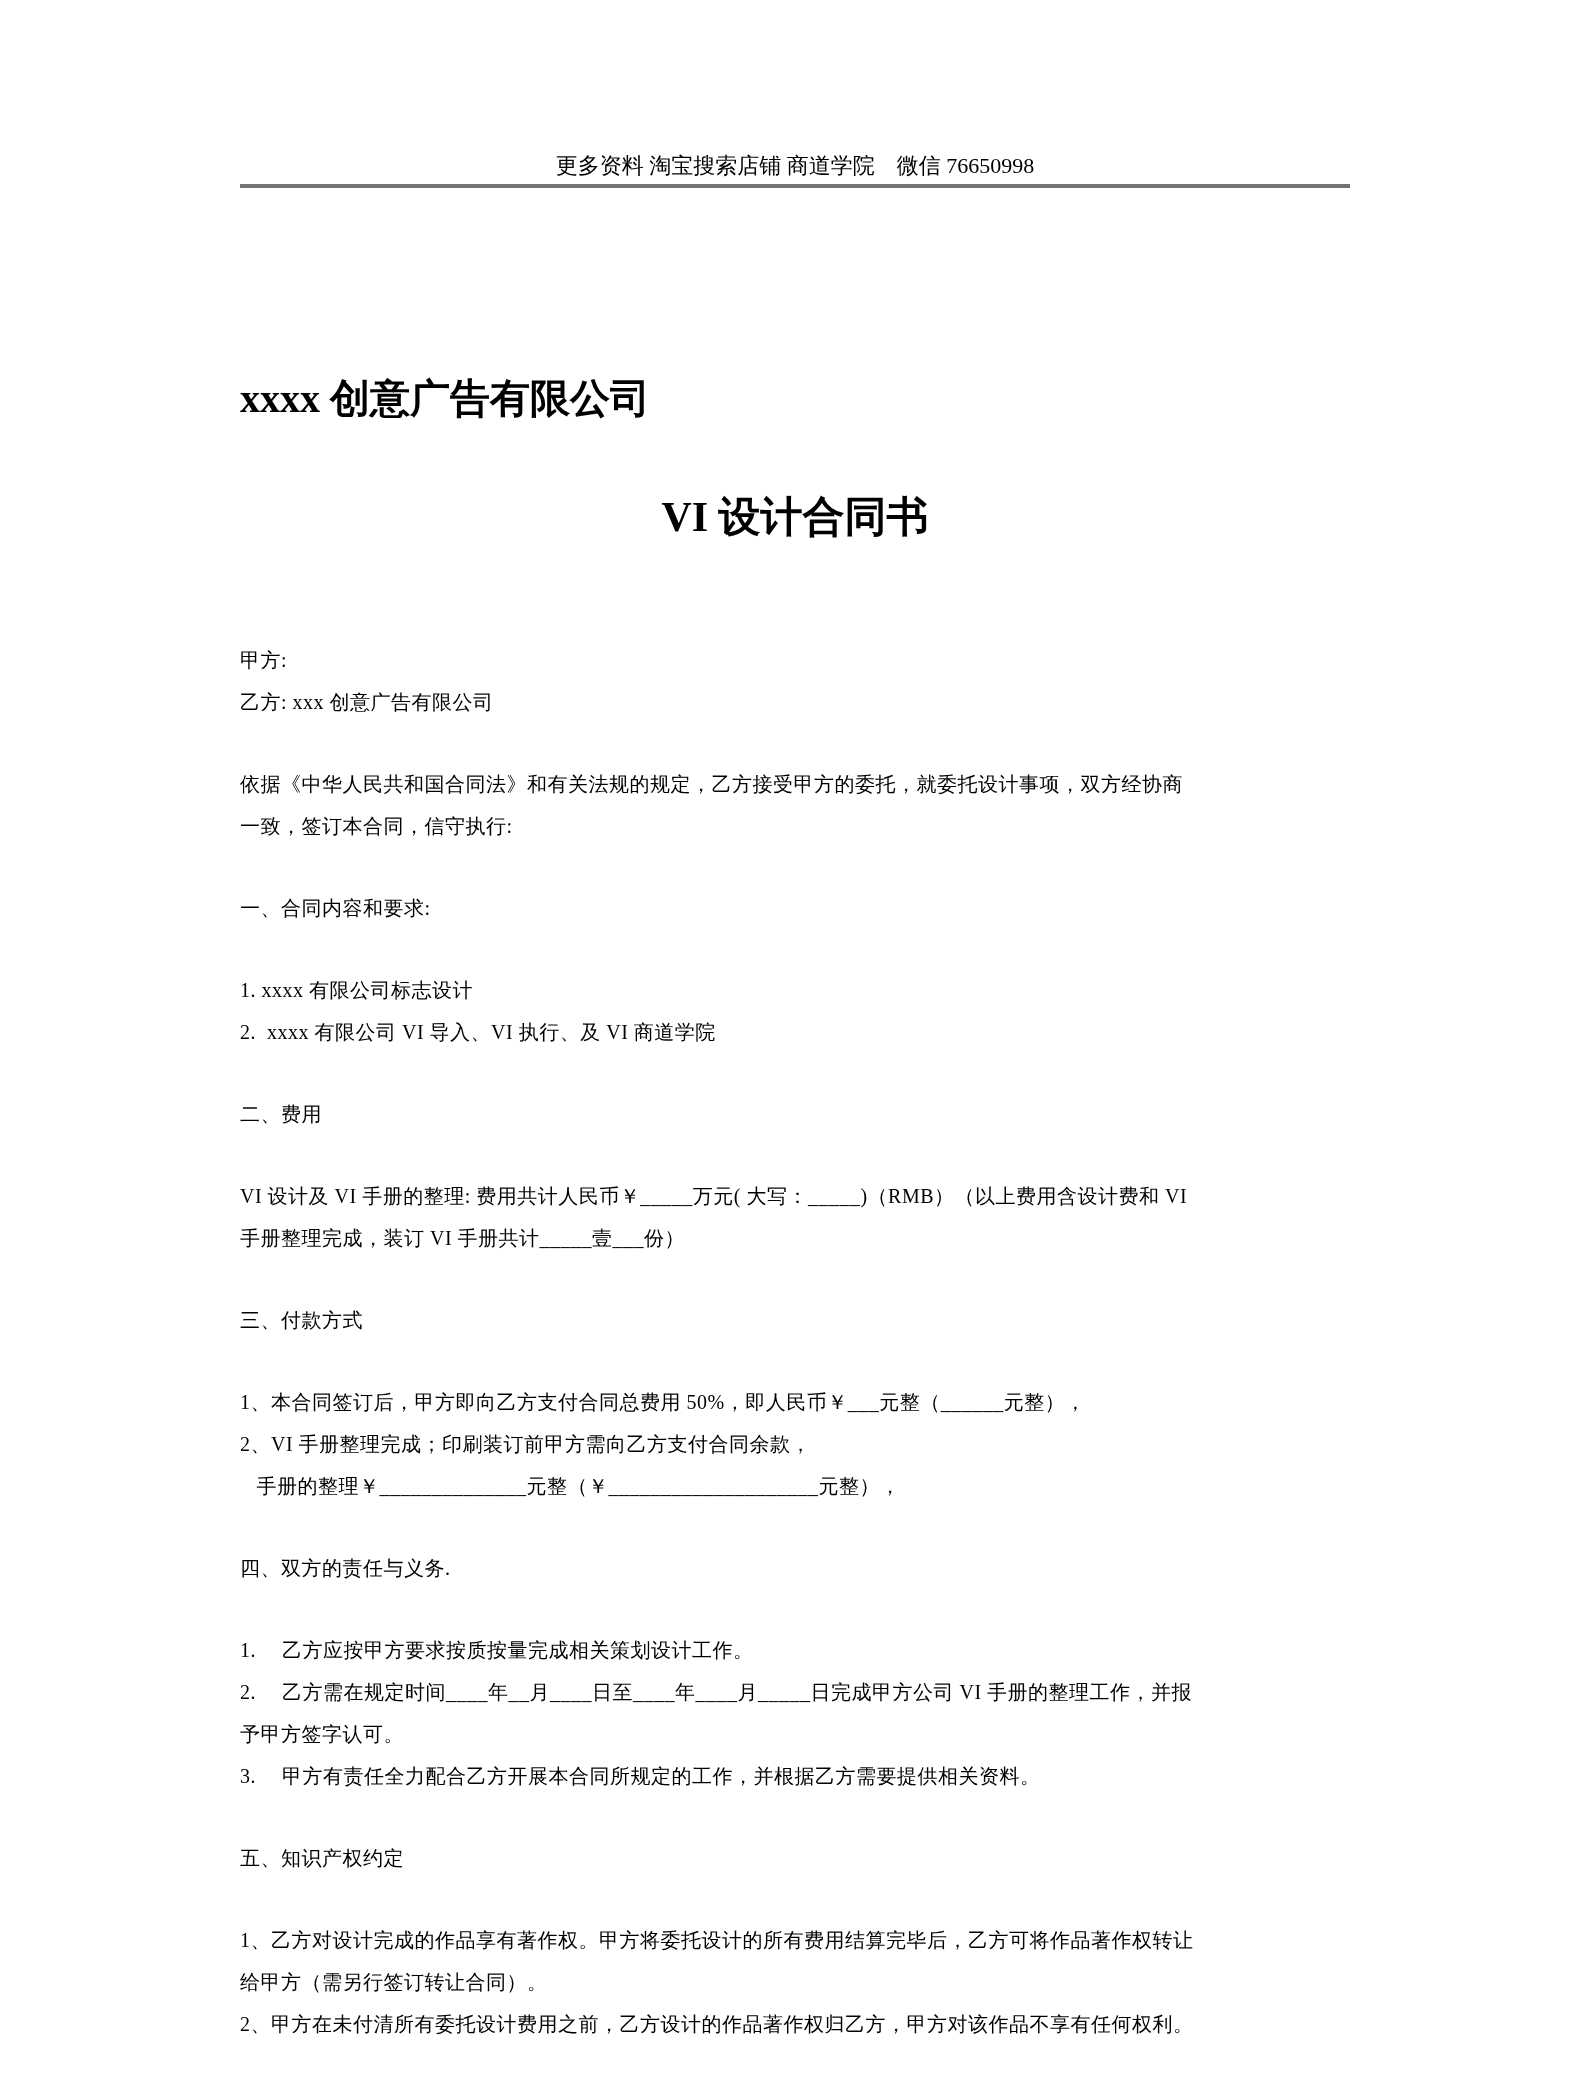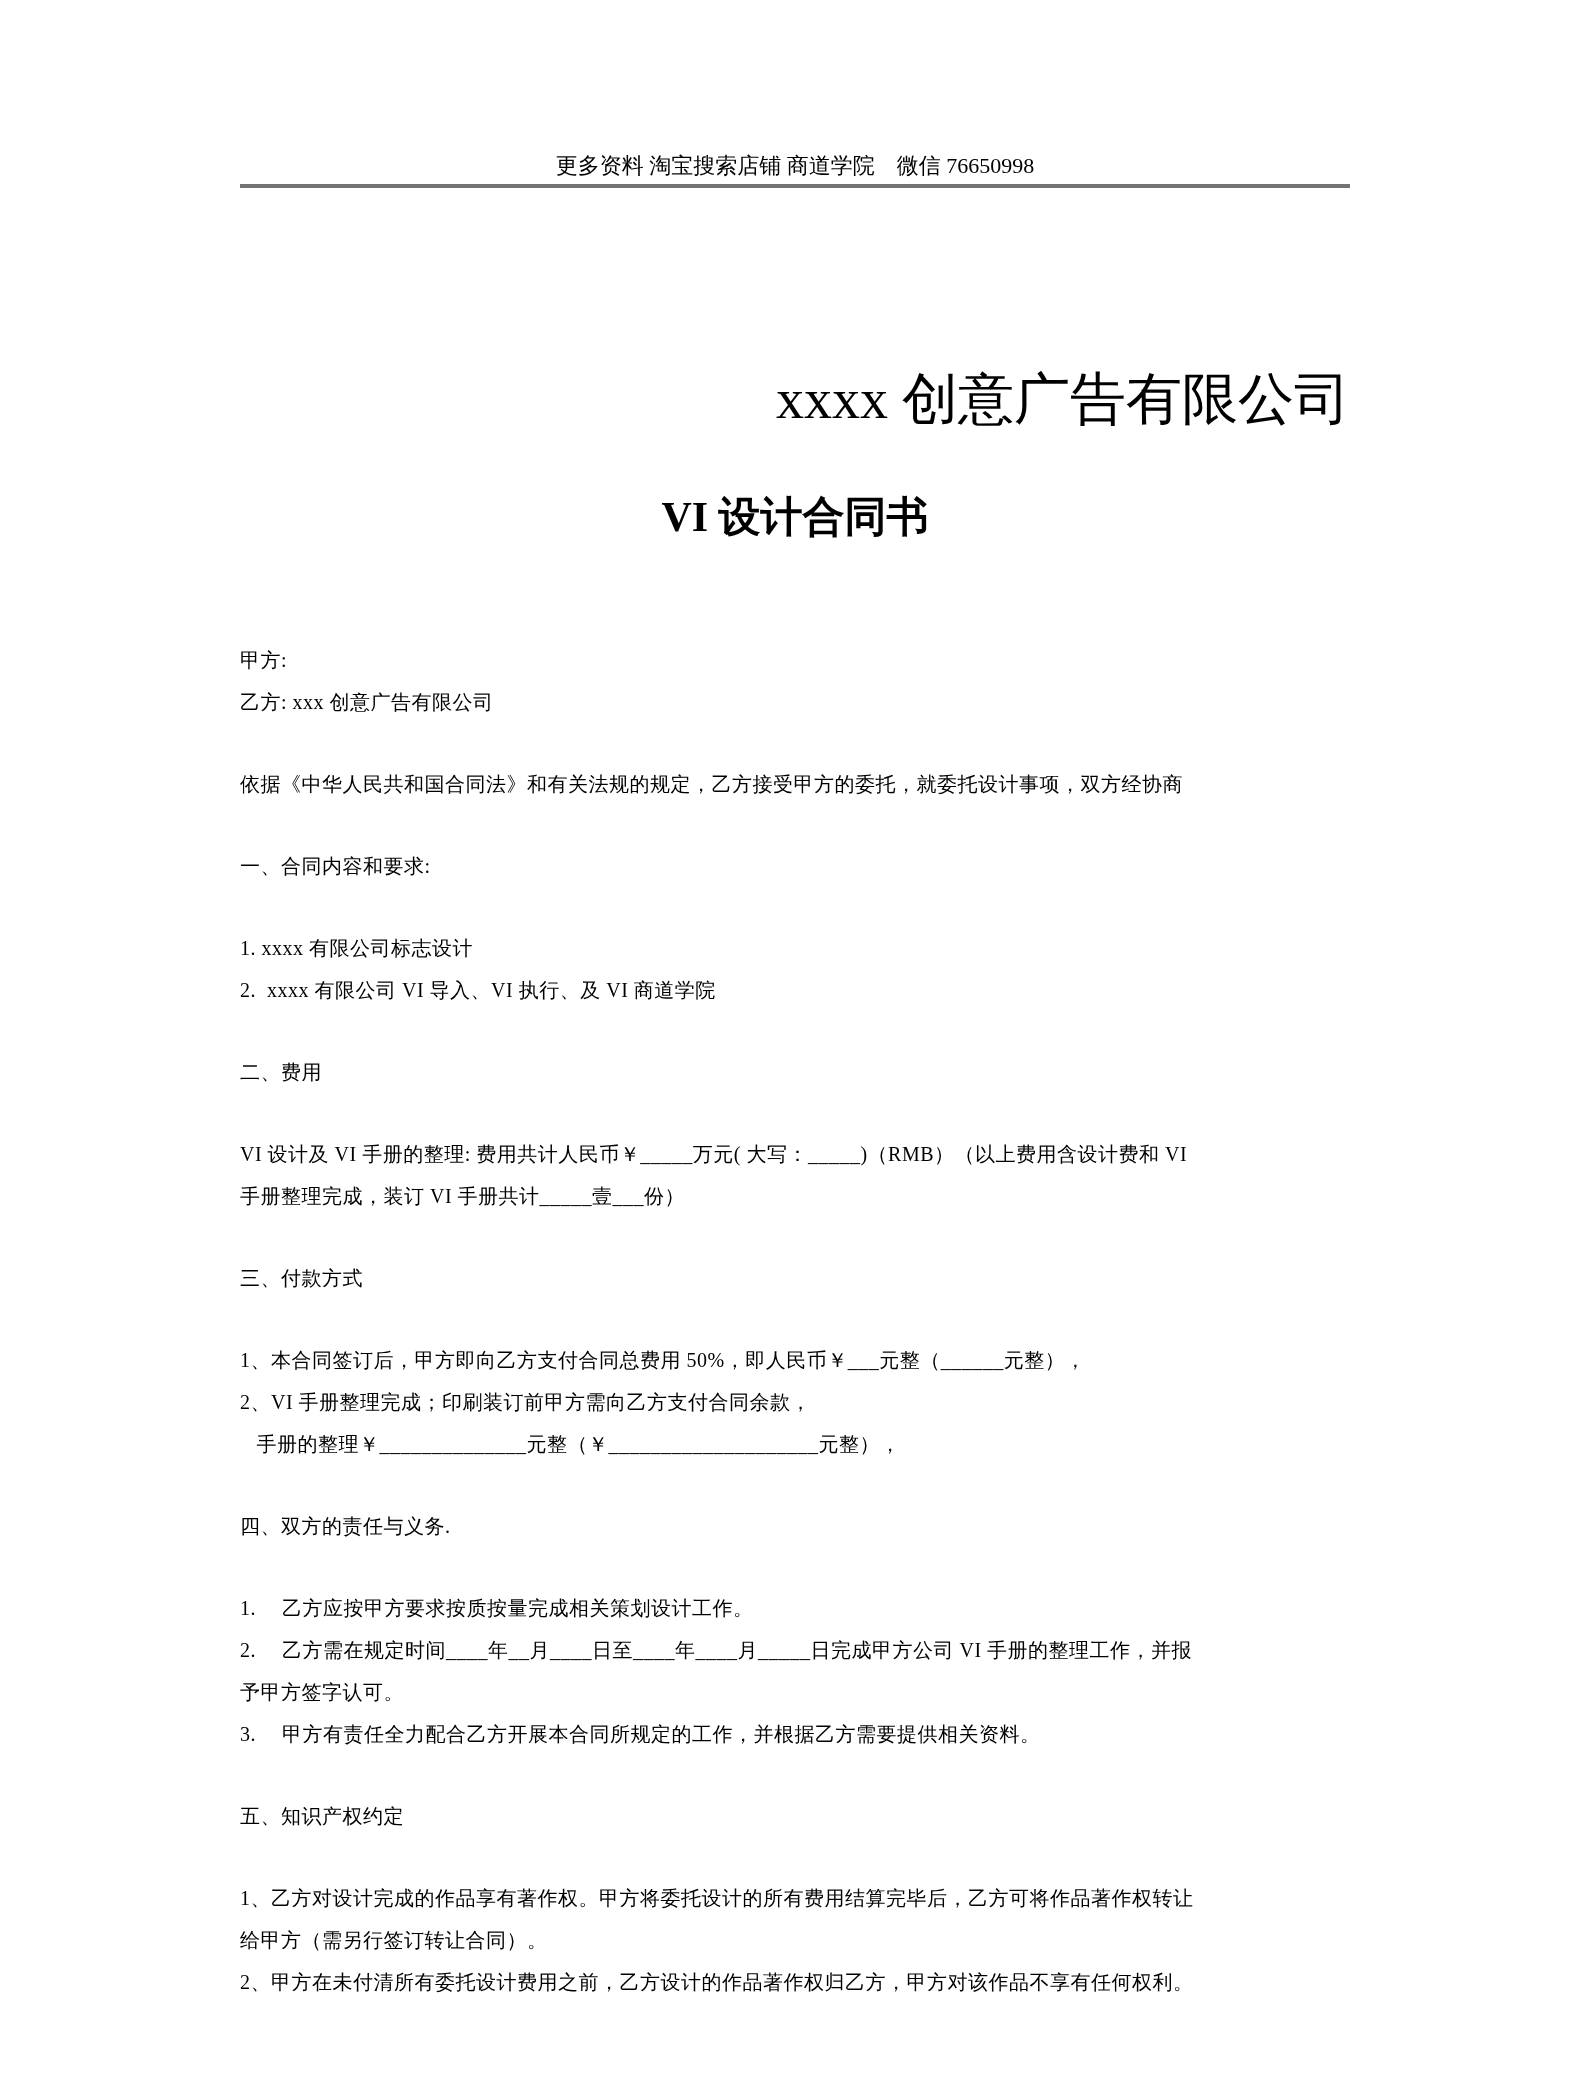--- a/index.html
+++ b/index.html
@@ -31,24 +31,24 @@
   }
   .page-header .hdr-text {
     font-size: 22px;
     line-height: 28px;
     white-space: pre;
   }
   
   .doc-title-1 {
     margin: 178px 0 0 0;
     width: 1110px;
-    text-align: right;
-    font-size: 56px;
+    text-align: left;
+    font-size: 40px;
     line-height: 66px;
-    font-weight: normal;
+    font-weight: bold;
     white-space: pre;
   }
   .doc-title-2 {
     margin: 52px 0 0 0;
     width: 1110px;
     text-align: center;
     font-size: 42px;
     line-height: 66px;
     font-weight: bold;
     white-space: pre;
@@ -78,20 +78,21 @@
 
   <h1 class="doc-title-2">VI 设计合同书</h1>
 
   <div class="doc-body">
       <div class="group">
         <p class="line"><span>甲方:</span></p>
         <p class="line"><span>乙方: xxx 创意广告有限公司</span></p>
       </div>
       <div class="group">
         <p class="line"><span>依据《中华人民共和国合同法》和有关法规的规定，乙方接受甲方的委托，就委托设计事项，双方经协商</span></p>
+        <p class="line"><span>一致，签订本合同，信守执行:</span></p>
       </div>
       <div class="group">
         <p class="line"><span>一、合同内容和要求:</span></p>
       </div>
       <div class="group">
         <p class="line"><span>1.</span><span class="u"> xxxx 有限公司</span><span>标志设计</span></p>
         <p class="line"><span>2.  </span><span class="u">xxxx 有限公司 </span><span>VI 导入、VI 执行、及 VI 商道学院</span></p>
       </div>
       <div class="group">
         <p class="line"><span>二、费用</span></p>

